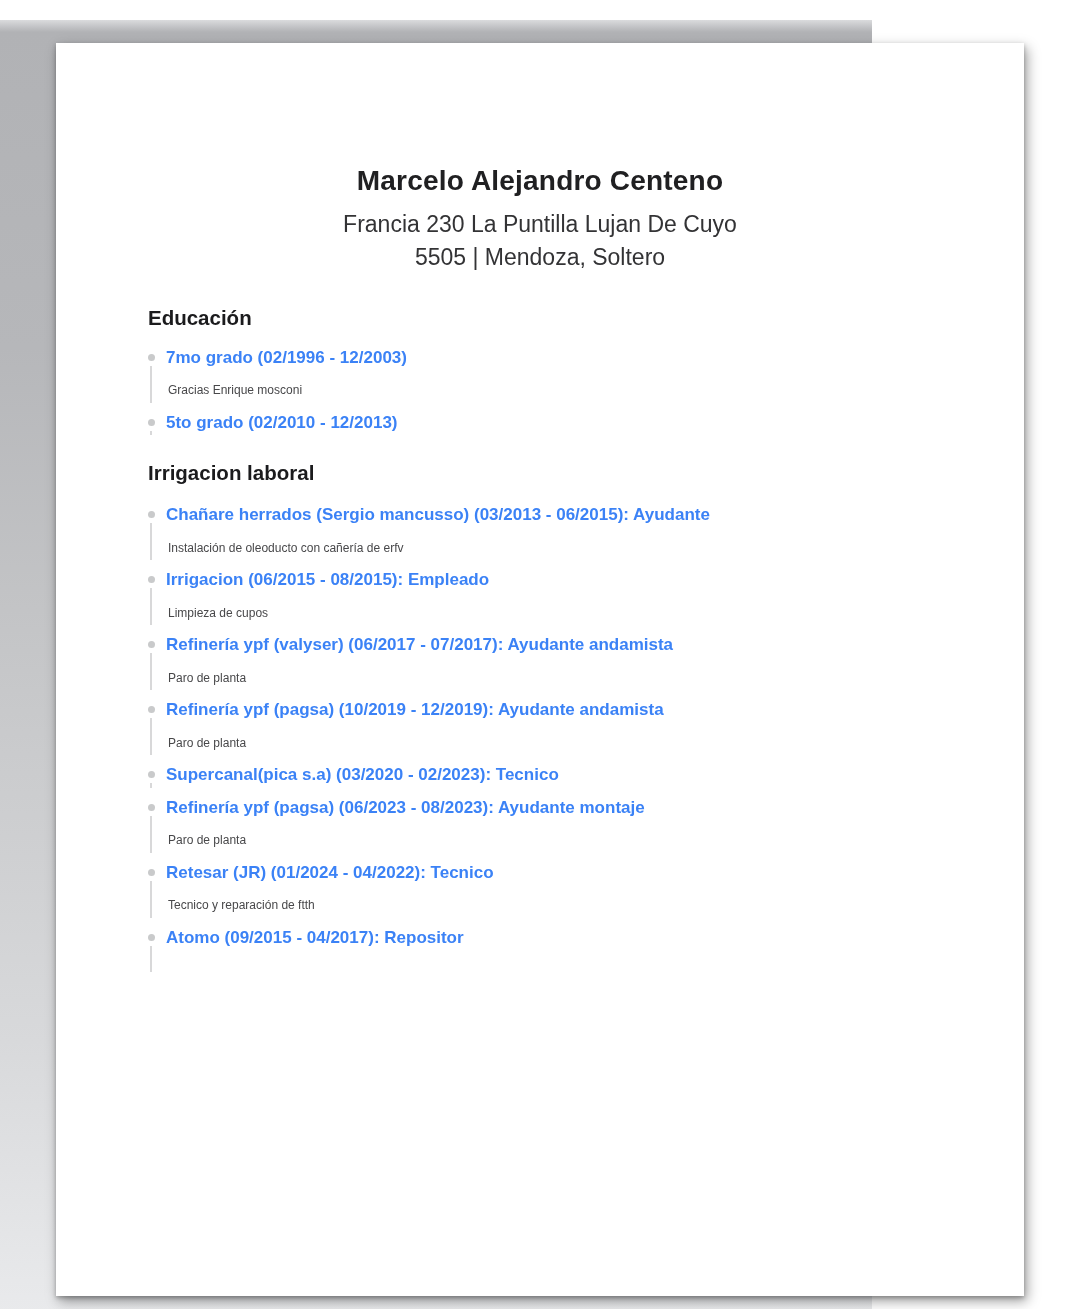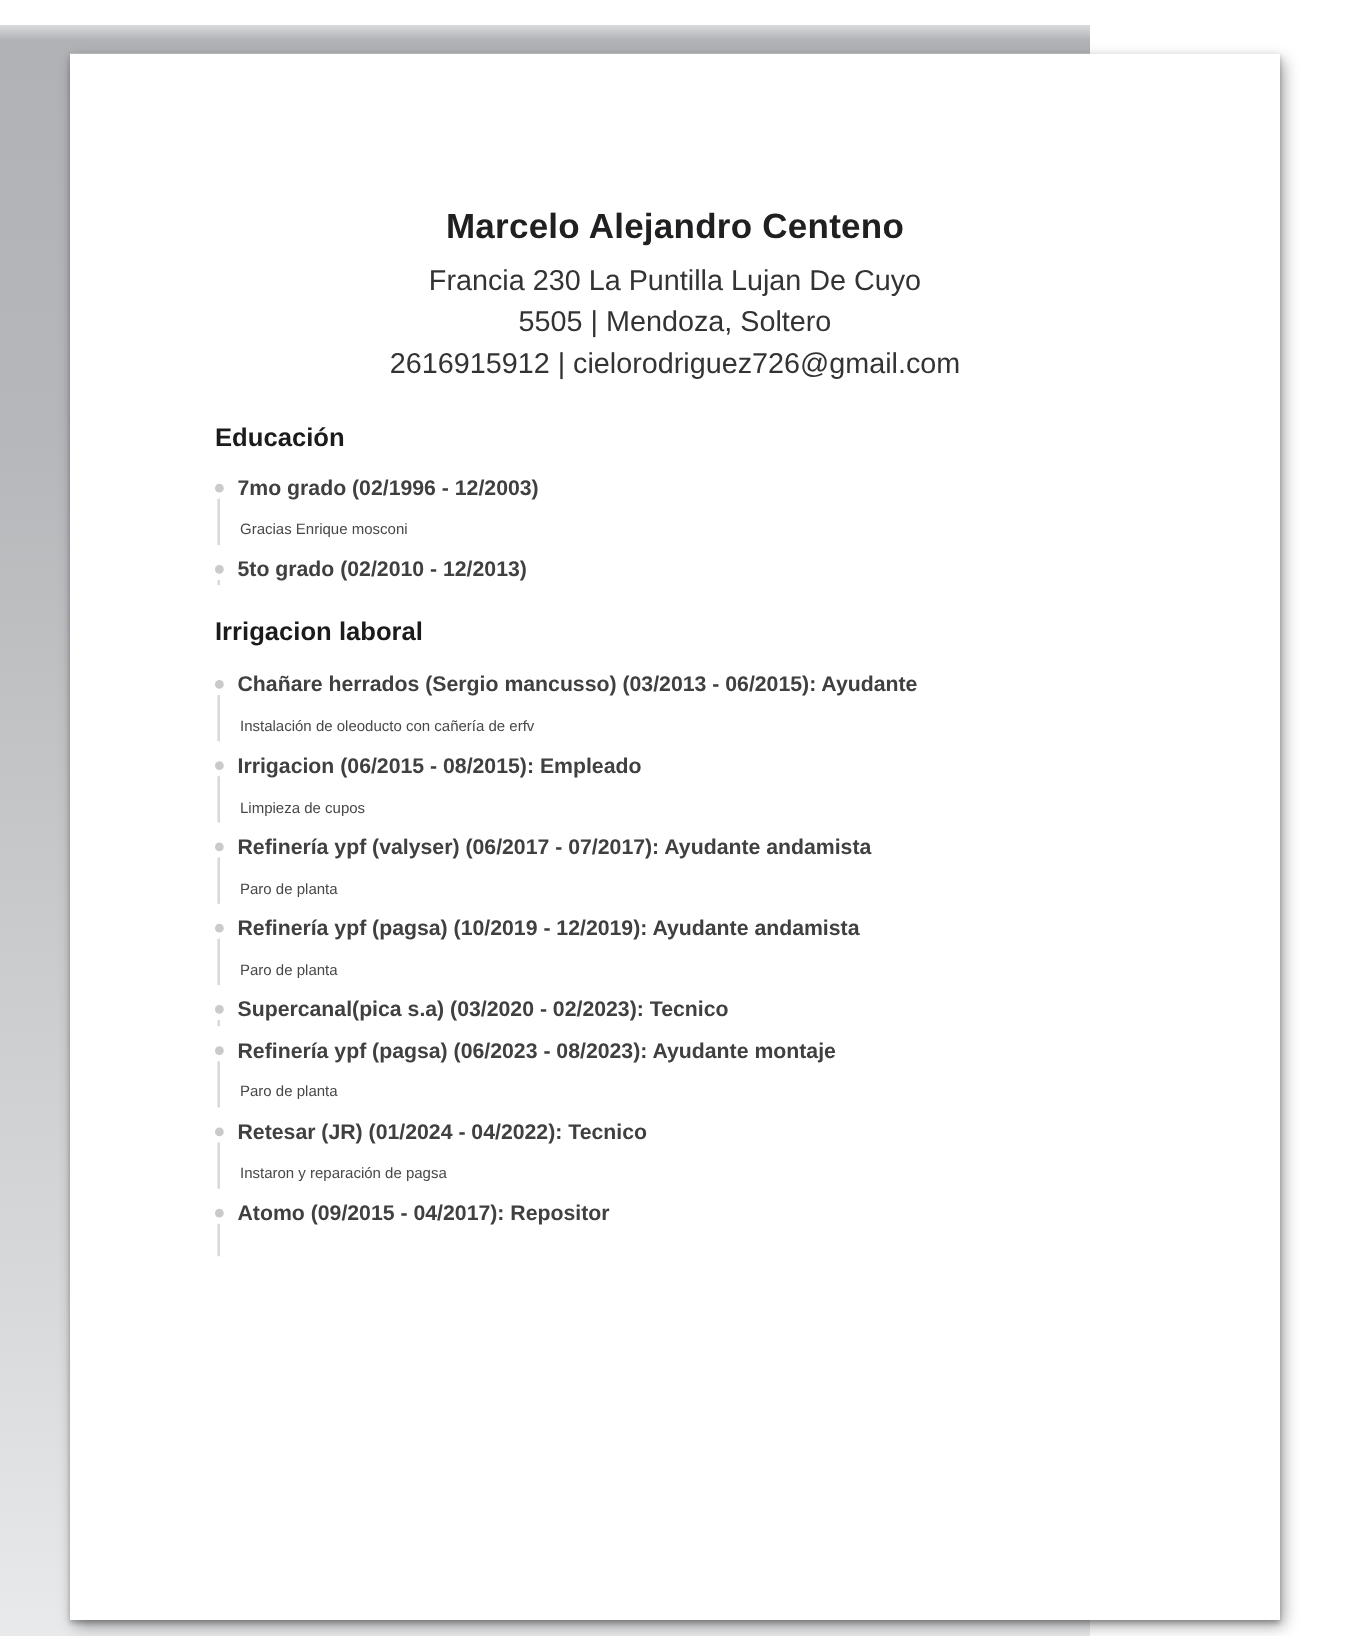--- a/index.html
+++ b/index.html
@@ -47,21 +47,21 @@
   .contact-block {
     margin-top: 10px;
   }
   .contact-line {
     margin: 0;
     font-size: 23px;
     line-height: 33px;
     color: #333335;
   }
   .sections {
-    padding-left: 116px;
+    padding-left: 92px;
     padding-right: 56px;
   }
   .section-title {
     margin: 0;
     font-size: 20.5px;
     font-weight: 700;
     line-height: 27px;
     color: #1b1b1d;
   }
   .section-educacion .section-title { margin-top: 30px; }
@@ -90,21 +90,21 @@
     left: 2px;
     top: 24px;
     bottom: 4px;
     width: 2px;
     background: #d8d8d9;
   }
   .entry-title {
     font-size: 17px;
     font-weight: 700;
     line-height: 32.5px;
-    color: #404040;
+    color: #3b82f6;
     white-space: nowrap;
   }
   .entry-desc {
     font-size: 12px;
     line-height: 32.5px;
     min-height: 22px;
     color: #48484a;
     padding-left: 2px;
     white-space: nowrap;
   }
@@ -113,21 +113,20 @@
 <body>
 
 <div class="viewport">
   <div class="page">
 
     <header class="resume-header">
       <h1 class="resume-name">Marcelo Alejandro Centeno</h1>
       <div class="contact-block">
         <p class="contact-line">Francia 230 La Puntilla Lujan De Cuyo</p>
         <p class="contact-line">5505 | Mendoza, Soltero</p>
-        <p class="contact-line">2616915912 | cielorodriguez726@gmail.com</p>
       </div>
     </header>
 
     <div class="sections">
 
       <section class="section-educacion">
         <h2 class="section-title">Educación</h2>
         <div class="entries">
 
           <div class="entry">
@@ -170,21 +169,21 @@
             <div class="entry-title">Supercanal(pica s.a) (03/2020 - 02/2023): Tecnico</div>
           </div>
 
           <div class="entry">
             <div class="entry-title">Refinería ypf (pagsa) (06/2023 - 08/2023): Ayudante montaje</div>
             <div class="entry-desc">Paro de planta</div>
           </div>
 
           <div class="entry">
             <div class="entry-title">Retesar (JR) (01/2024 - 04/2022): Tecnico</div>
-            <div class="entry-desc">Instaron y reparación de pagsa</div>
+            <div class="entry-desc">Tecnico y reparación de ftth</div>
           </div>
 
           <div class="entry">
             <div class="entry-title">Atomo (09/2015 - 04/2017): Repositor</div>
             <div class="entry-desc"></div>
           </div>
 
         </div>
       </section>
 

